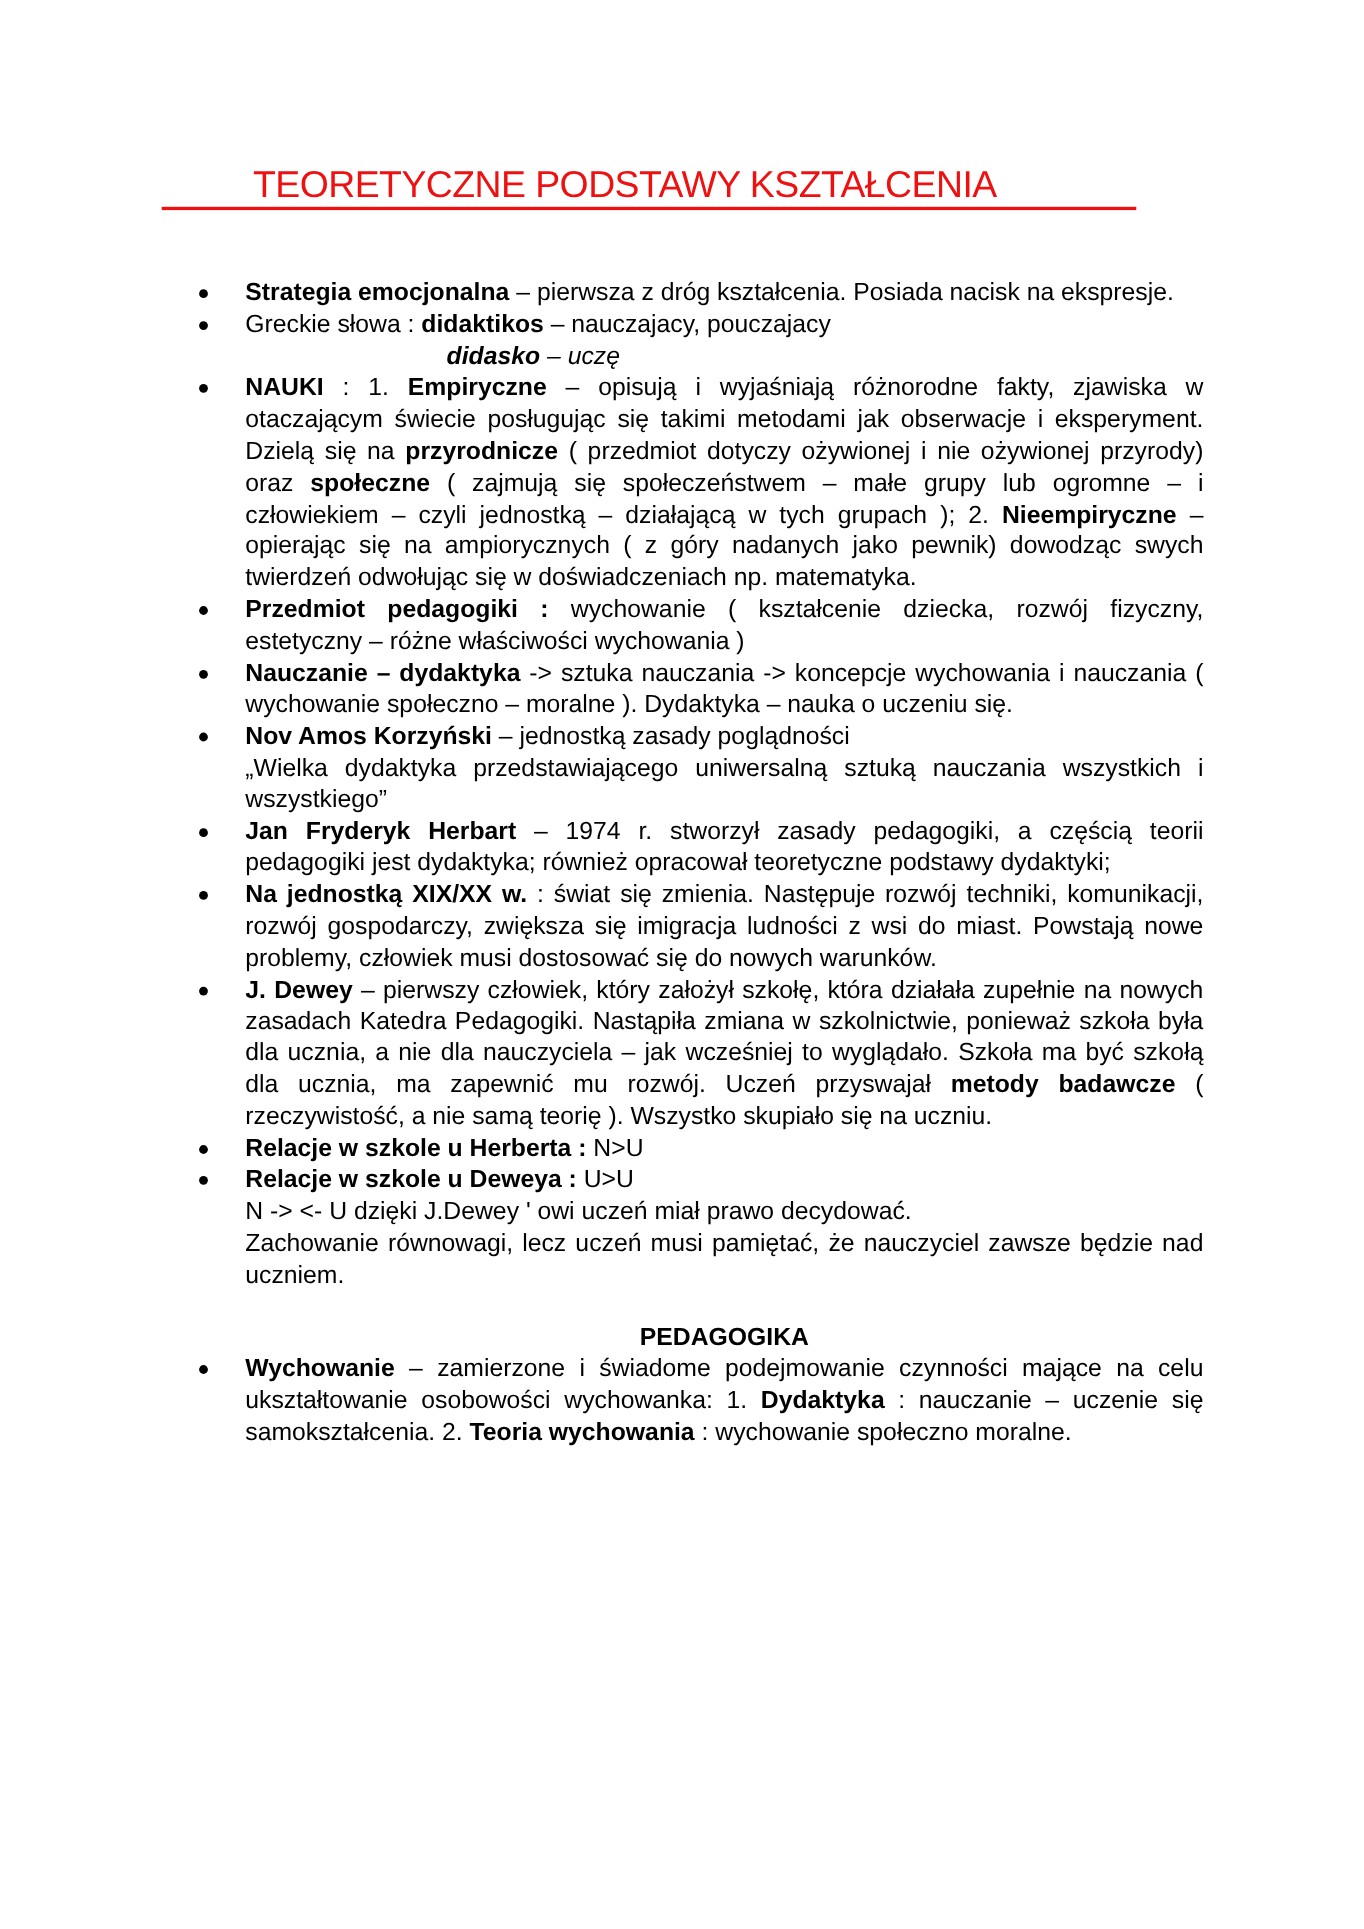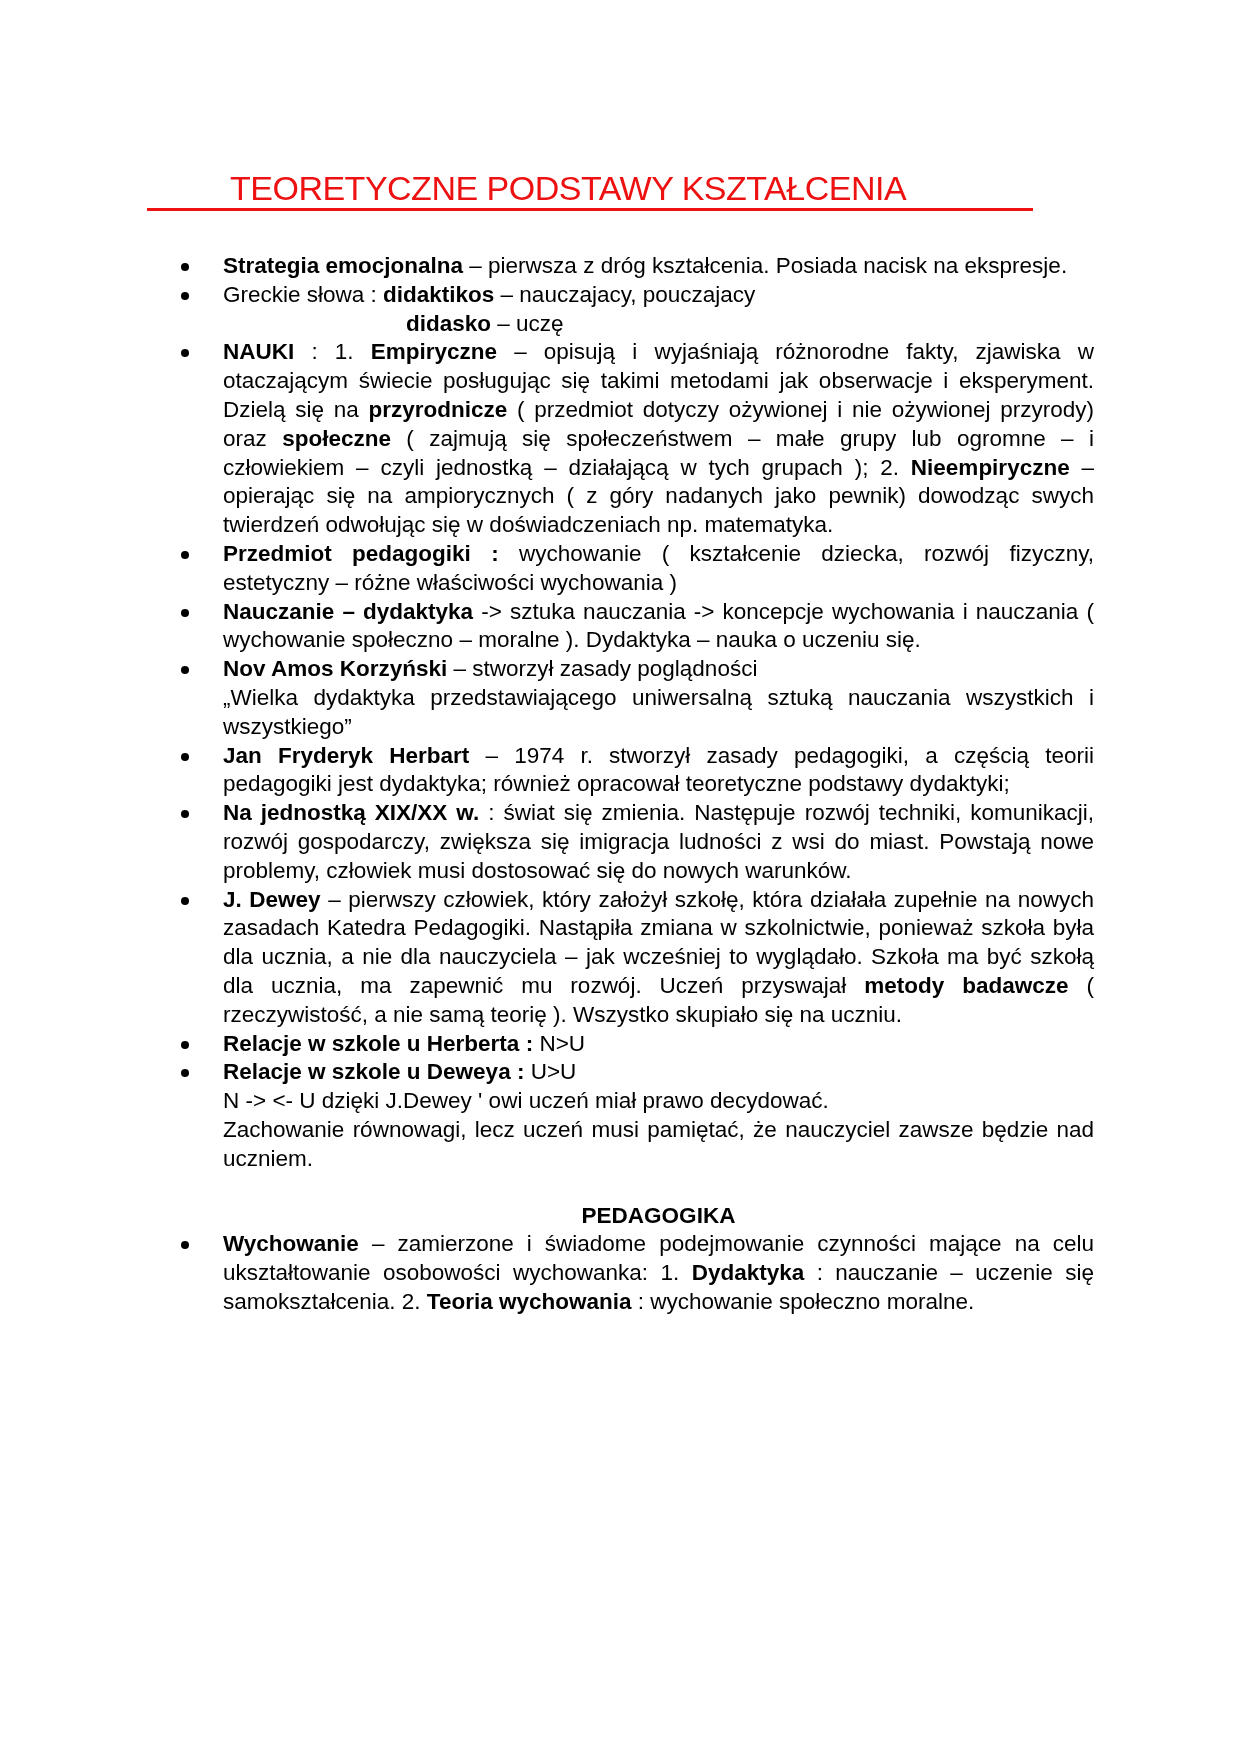--- a/index.html
+++ b/index.html
@@ -1,29 +1,29 @@
 <!DOCTYPE html>
 <html><head>
 <meta charset="utf-8">
 <style>
   html, body { margin: 0; padding: 0; background: #ffffff; }
   body { width: 1240px; height: 1754px; position: relative; overflow: hidden;
          font-family: "Liberation Sans", sans-serif; color: #000; }
-  .title-wrap { position: absolute; left: 147px; top: 148px; width: 886px; margin-top: 20px; }
+  .title-wrap { position: absolute; left: 147px; top: 148px; width: 886px; }
   .title { color: #ee1111; font-size: 34px; text-align: left; padding-left: 83px;
            letter-spacing: -0.5px; line-height: 40px; margin: 0; font-weight: normal; }
   .title-underline { height: 3px; background: #ee1111; margin-top: 0px; }
   .content { position: absolute; left: 178px; top: 252px; width: 916px;
              font-size: 22.5px; line-height: 28.8px; }
   ul { list-style: none; margin: 0; padding: 0; }
   li { position: relative; padding-left: 45px; text-align: justify; }
   li::before { content: ""; position: absolute; left: 3px; top: 11px; width: 8px; height: 8px;
                border-radius: 50%; background: #000; }
   .block { display: block; text-align: justify; }
-  .indent2 { padding-left: 183px; display: block; }
+  .indent2 { padding-left: 183px; display: block; font-style: italic; }
   b { font-weight: bold; }
   .section { text-align: center; font-weight: bold; margin-top: 28px; padding-left: 45px; }
 </style>
 </head>
 <body>
 
 <div class="title-wrap">
   <h1 class="title">TEORETYCZNE PODSTAWY KSZTAŁCENIA</h1>
   <div class="title-underline"></div>
 </div>
@@ -35,21 +35,21 @@
     <li><span>Greckie słowa : </span><b>didaktikos</b><span> – nauczajacy, pouczajacy</span><span class="indent2"><b>didasko</b><span> – uczę</span></span></li>
 
     <li><b>NAUKI</b><span> : 1. </span><b>Empiryczne</b><span> – opisują i wyjaśniają różnorodne fakty, zjawiska w otaczającym świecie posługując się takimi metodami jak obserwacje i eksperyment. Dzielą się na </span><b>przyrodnicze</b><span> ( przedmiot dotyczy ożywionej i nie ożywionej przyrody) oraz  </span><b>społeczne</b><span> ( zajmują się społeczeństwem – małe grupy lub ogromne – i człowiekiem – czyli jednostką – działającą w tych grupach ); 2. </span><b>Nieempiryczne</b><span> – opierając się na ampiorycznych ( z góry nadanych jako pewnik) dowodząc swych twierdzeń odwołując się w doświadczeniach np. matematyka.</span></li>
 
 
     <li><b>Przedmiot pedagogiki :</b><span> wychowanie ( kształcenie dziecka, rozwój fizyczny, estetyczny – różne właściwości wychowania )</span></li>
 
     <li><b>Nauczanie – dydaktyka</b><span> -&gt; sztuka nauczania -&gt; koncepcje wychowania i nauczania ( wychowanie społeczno – moralne ). Dydaktyka – nauka o uczeniu się.</span></li>
 
 
-    <li><b>Nov Amos Korzyński</b><span> – stworzył zasady poglądności</span><span class="block">„Wielka dydaktyka przedstawiającego uniwersalną sztuką nauczania wszystkich i wszystkiego”</span></li>
+    <li><b>Nov Amos Korzyński</b><span> – jednostką zasady poglądności</span><span class="block">„Wielka dydaktyka przedstawiającego uniwersalną sztuką nauczania wszystkich i wszystkiego”</span></li>
 
     <li><b>Jan Fryderyk Herbart</b><span> – 1974 r. stworzył zasady pedagogiki, a częścią teorii pedagogiki jest dydaktyka; również opracował teoretyczne podstawy dydaktyki;</span></li>
 
     <li><b>Na jednostką XIX/XX w.</b><span> : świat się zmienia. Następuje rozwój techniki, komunikacji, rozwój gospodarczy, zwiększa się imigracja ludności z wsi do miast. Powstają nowe problemy, człowiek musi dostosować się do nowych warunków.</span></li>
 
     <li><b>J. Dewey</b><span> – pierwszy człowiek, który założył szkołę, która działała zupełnie na nowych zasadach Katedra Pedagogiki. Nastąpiła zmiana w szkolnictwie, ponieważ szkoła była dla ucznia, a nie dla nauczyciela – jak wcześniej to wyglądało. Szkoła ma być szkołą dla ucznia, ma zapewnić mu rozwój. Uczeń przyswajał </span><b>metody badawcze</b><span> ( rzeczywistość, a nie samą teorię ). Wszystko skupiało się na uczniu.</span></li>
 
     <li><b>Relacje w szkole u Herberta :</b><span> N&gt;U</span></li>
 
     <li><b>Relacje w szkole u Deweya :</b><span> U&gt;U</span><span class="block">N -&gt; &lt;- U dzięki J.Dewey ' owi uczeń miał prawo decydować.</span><span class="block">Zachowanie równowagi, lecz uczeń musi pamiętać, że nauczyciel zawsze będzie nad uczniem.</span></li>

